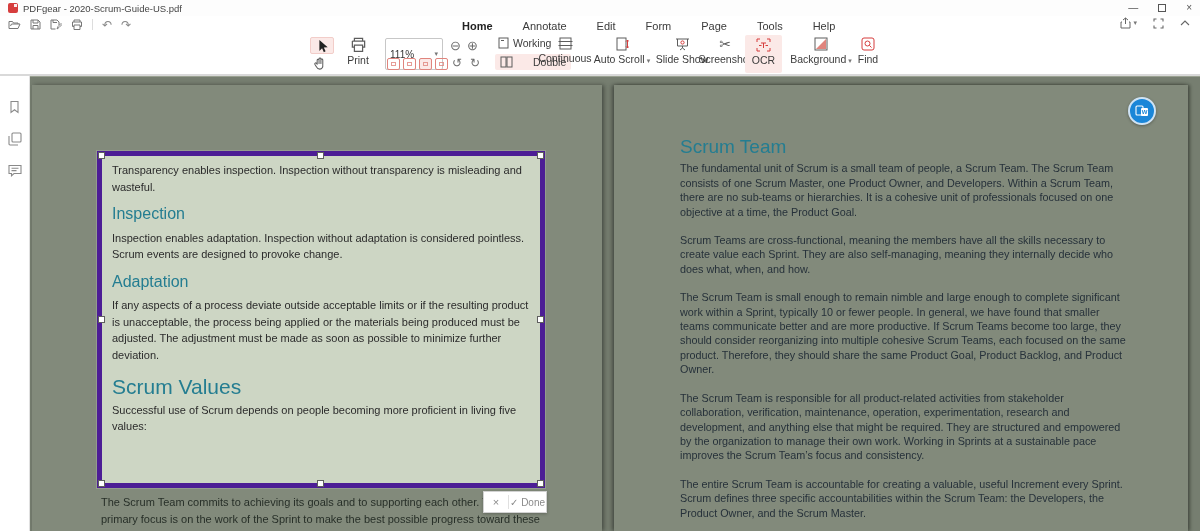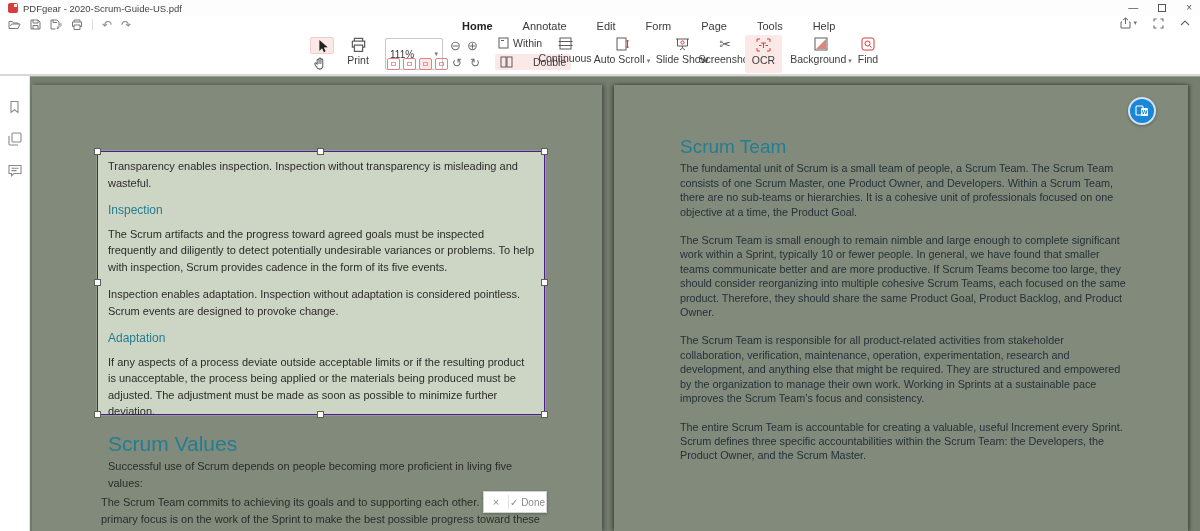--- a/index.html
+++ b/index.html
@@ -48,24 +48,24 @@
 
   
   .main{position:absolute;top:76px;left:0;right:0;bottom:0;}
   .sidebar{position:absolute;left:0;top:0;bottom:0;width:30px;background:#fff;border-right:1px solid #e2e2e2;display:flex;flex-direction:column;align-items:center;padding-top:24px;gap:18px;}
   .docarea{position:absolute;left:30px;top:0;right:0;bottom:0;background:var(--docbg);border-top:1px solid #9aa191;}
   .page{position:absolute;top:8px;bottom:0;background:var(--pagebg);box-shadow:2px 0 4px rgba(25,28,23,.5);}
   .page.left{left:2px;width:570px;}
   .page.right{left:584px;width:574px;box-shadow:-2px 0 4px rgba(25,28,23,.5),2px 0 3px rgba(25,28,23,.45);}
 
   
-  .selection{position:absolute;left:67px;top:74px;width:448px;height:264px;background:var(--selbg);border:1px solid #4c1d95;box-shadow:0 0 0 1px rgba(255,255,255,.15);}
+  .selection{position:absolute;left:67px;top:74px;width:448px;height:337px;background:var(--selbg);border:5px solid #4c1d95;box-shadow:0 0 0 1px rgba(255,255,255,.15);}
   .sel-inner{padding:6px 10px 0 10px;font-size:11px;line-height:16.5px;color:#2b2b2b;}
   .sel-inner p{margin:0 0 11px 0;}
-  .sel-inner h3{font-size:12px;font-weight:normal;color:var(--teal);margin:10px 0 7px 0;}
+  .sel-inner h3{font-size:16px;font-weight:normal;color:var(--teal);margin:10px 0 7px 0;}
   .sel-inner h2{font-size:21px;font-weight:normal;color:var(--teal);margin:16px 0 6px 0;}
   .handle{position:absolute;width:7px;height:7px;background:#fff;border:1px solid #5e5e5e;}
   .h-tl{left:-4px;top:-4px;} .h-tm{left:50%;margin-left:-4px;top:-4px;} .h-tr{right:-4px;top:-4px;}
   .h-ml{left:-4px;top:50%;margin-top:-4px;} .h-mr{right:-4px;top:50%;margin-top:-4px;}
   .h-bl{left:-4px;bottom:-4px;} .h-bm{left:50%;margin-left:-4px;bottom:-4px;} .h-br{right:-4px;bottom:-4px;}
 
   .below-sel{position:absolute;left:71px;top:412px;width:444px;color:#20282c;}
   .motto{text-align:center;font-size:11px;font-weight:bold;font-style:italic;color:#1c2428;}
   .below-p{margin-top:5px;font-size:11px;line-height:17px;color:#272f28;}
 
@@ -182,21 +182,21 @@
   <span class="abs fit sel" style="left:419px;top:25px;"></span>
   <span class="abs fit" style="left:435px;top:25px;"></span>
   <span class="abs rot" style="left:452px;top:24px;">↺</span>
   <span class="abs rot" style="left:470px;top:24px;">↻</span>
 
   <div class="abs" style="left:498px;top:4px;display:flex;align-items:center;gap:4px;">
     <svg width="11" height="12" viewBox="0 0 11 12" fill="none" stroke="#5d5d5d" stroke-width="1">
       <rect x="1" y="1" width="9" height="10"></rect>
         <path d="M3 3.5 H6"></path>
     </svg>
-    <span>Within</span>
+    <span>Working</span>
   </div>
   <div class="abs hl" style="left:495px;top:21px;padding:2px 5px;display:flex;align-items:center;gap:20px;">
     <svg width="13" height="12" viewBox="0 0 13 12" fill="none" stroke="#5d5d5d" stroke-width="1">
       <rect x="1" y="1" width="5" height="10"></rect>
         <rect x="7" y="1" width="5" height="10"></rect>
     </svg>
     <span>Double</span>
   </div>
   <div class="abs icon-col" style="left:548px;top:4px;width:34px;">
     <svg width="15" height="13" viewBox="0 0 15 13" fill="none" stroke="#5d5d5d" stroke-width="1">
@@ -278,21 +278,20 @@
 
   <div class="docarea">
 
     <div class="page left"></div>
     <div class="page right"></div>
 
     <div class="selection">
       <div class="sel-inner">
         <p>Transparency enables inspection. Inspection without transparency is misleading and wasteful.</p>
         <h3>Inspection</h3>
-        <p>The Scrum artifacts and the progress toward agreed goals must be inspected frequently and diligently to detect potentially undesirable variances or problems. To help with inspection, Scrum provides cadence in the form of its five events.</p>
         <p>Inspection enables adaptation. Inspection without adaptation is considered pointless. Scrum events are designed to provoke change.</p>
         <h3>Adaptation</h3>
         <p>If any aspects of a process deviate outside acceptable limits or if the resulting product is unacceptable, the process being applied or the materials being produced must be adjusted. The adjustment must be made as soon as possible to minimize further deviation.</p>
         <h2>Scrum Values</h2>
         <p>Successful use of Scrum depends on people becoming more proficient in living five values:</p>
       </div>
       <span class="handle h-tl"></span>
       <span class="handle h-tm"></span>
       <span class="handle h-tr"></span>
       <span class="handle h-ml"></span>
@@ -308,20 +307,21 @@
 
     <div class="done-pop">
       <span class="x">×</span>
       <span class="dv"></span>
       <span class="dn"><span>✓ </span><span>Done</span></span>
     </div>
 
     <div class="rp-text">
       <h2>Scrum Team</h2>
       <p>The fundamental unit of Scrum is a small team of people, a Scrum Team. The Scrum Team consists of one Scrum Master, one Product Owner, and Developers. Within a Scrum Team, there are no sub-teams or hierarchies. It is a cohesive unit of professionals focused on one objective at a time, the Product Goal.</p>
+      <p>Scrum Teams are cross-functional, meaning the members have all the skills necessary to create value each Sprint. They are also self-managing, meaning they internally decide who does what, when, and how.</p>
       <p>The Scrum Team is small enough to remain nimble and large enough to complete significant work within a Sprint, typically 10 or fewer people. In general, we have found that smaller teams communicate better and are more productive. If Scrum Teams become too large, they should consider reorganizing into multiple cohesive Scrum Teams, each focused on the same product. Therefore, they should share the same Product Goal, Product Backlog, and Product Owner.</p>
       <p>The Scrum Team is responsible for all product-related activities from stakeholder collaboration, verification, maintenance, operation, experimentation, research and development, and anything else that might be required. They are structured and empowered by the organization to manage their own work. Working in Sprints at a sustainable pace improves the Scrum Team’s focus and consistency.</p>
       <p>The entire Scrum Team is accountable for creating a valuable, useful Increment every Sprint. Scrum defines three specific accountabilities within the Scrum Team: the Developers, the Product Owner, and the Scrum Master.</p>
 
     </div>
 
     <div class="convert-fab">
       <svg width="16" height="16" viewBox="0 0 16 16">
         <rect x="2" y="3" width="7" height="9" rx="1" fill="none" stroke="#fff" stroke-width="1.1"></rect>
         <rect x="7" y="5" width="7" height="8" rx="1" fill="#fff"></rect>

